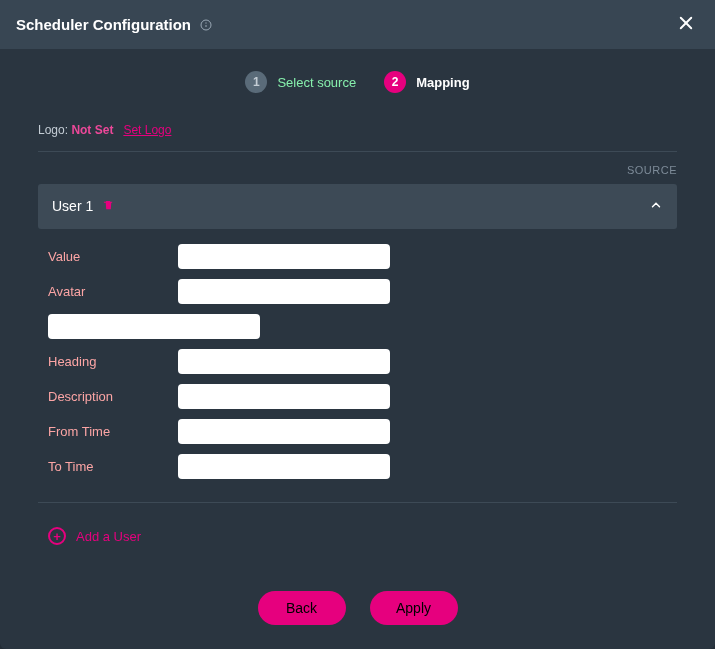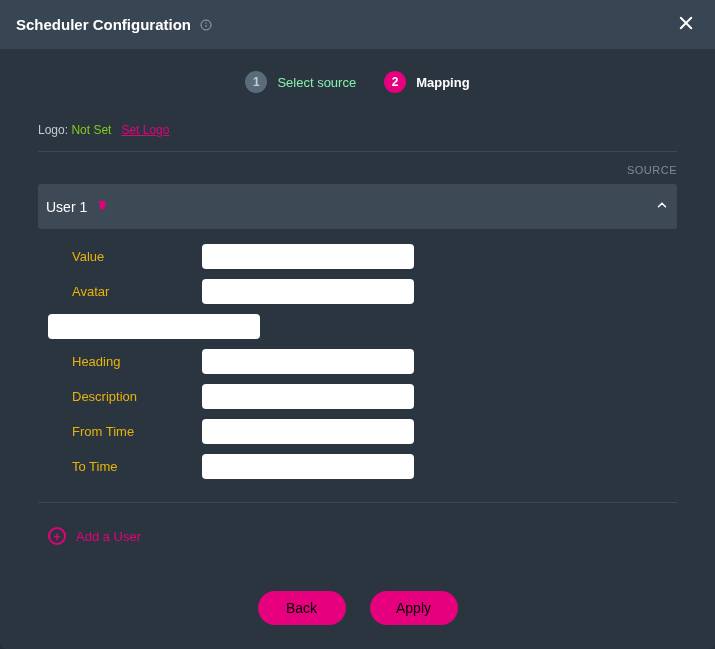--- a/index.html
+++ b/index.html
@@ -109,41 +109,41 @@
       align-items: center;
       gap: 10px;
       font-size: 12px;
       padding-bottom: 14px;
       border-bottom: 1px solid #3d4a56;
     }
     .logo-label {
       color: #c4cdd5;
     }
     .logo-value {
-      color: #84cc16;
-      font-weight: 400;
+      color: #ec4899;
+      font-weight: 700;
     }
     .set-logo-link {
       color: #e6007e;
       cursor: pointer;
       text-decoration: underline;
     }
     .source-header {
       padding: 12px 0 8px 130px;
       font-size: 11px;
       letter-spacing: 0.5px;
       color: #7d8b98;
       text-align: right;
     }
     
     .accordion-header {
       background: #3d4a56;
-      padding: 14px 8px;
-      display: flex;
-      align-items: center;
+      padding: 14px 14px;
+      display: flex;
+      align-items: flex-start;
       justify-content: space-between;
       border-radius: 3px;
       cursor: pointer;
     }
     .accordion-title-wrap {
       display: flex;
       align-items: center;
       gap: 10px;
     }
     .accordion-title {
@@ -163,22 +163,21 @@
       padding: 10px 0 10px 0;
     }
     .form-row {
       display: flex;
       align-items: center;
       padding: 5px 0 5px 10px;
     }
     .form-label {
       width: 130px;
       font-size: 13px;
-      color: #eab308;
-      margin-left: 24px;
+      color: #fca5a5;
     }
     .form-input {
       width: 212px;
       height: 25px;
       border: none;
       border-radius: 4px;
       padding: 0 10px;
       font-size: 13px;
       background: #ffffff;
       color: #333;

